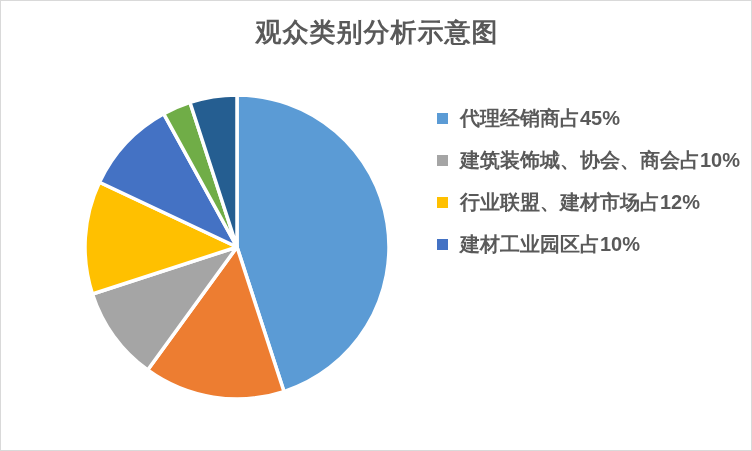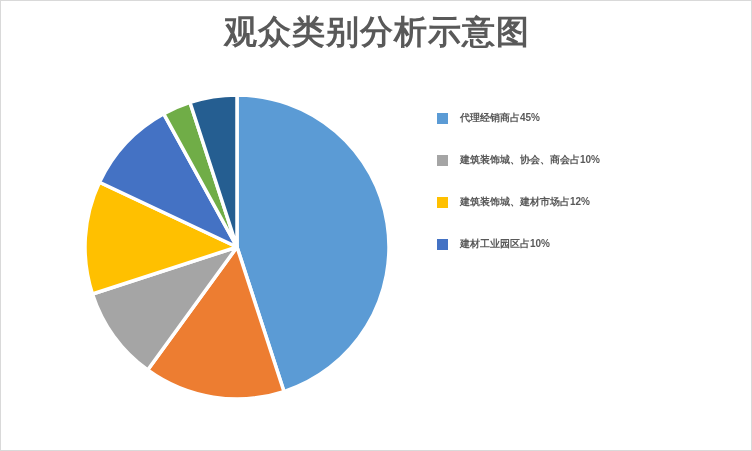--- a/index.html
+++ b/index.html
@@ -18,21 +18,21 @@
     background: #ffffff;
     border: 1px solid #d9d9d9;
     overflow: hidden;
   }
   #chart-title {
     position: absolute;
     left: 0;
     top: 14px;
     width: 752px;
     text-align: center;
-    font-size: 33px;
+    font-size: 26px;
     font-weight: 700;
     color: #595959;
     letter-spacing: 1px;
     line-height: 34px;
   }
   #pie-area {
     position: absolute;
     left: 80px;
     top: 88px;
     width: 315px;
@@ -54,21 +54,21 @@
     align-items: center;
     height: 42px;
   }
   .legend-swatch {
     width: 11px;
     height: 11px;
     flex: 0 0 auto;
     margin-right: 12px;
   }
   .legend-label {
-    font-size: 10px;
+    font-size: 20px;
     font-weight: 700;
     color: #595959;
     white-space: nowrap;
     line-height: 20px;
   }
 </style>
 </head>
 <body>
 
 <div id="chart-card">
@@ -93,21 +93,21 @@
       <div class="legend-item">
         <span class="legend-swatch" style="background: rgb(91, 155, 213);"></span>
         <span class="legend-label">代理经销商占45%</span>
       </div>
       <div class="legend-item">
         <span class="legend-swatch" style="background: rgb(165, 165, 165);"></span>
         <span class="legend-label">建筑装饰城、协会、商会占10%</span>
       </div>
       <div class="legend-item">
         <span class="legend-swatch" style="background: rgb(255, 192, 0);"></span>
-        <span class="legend-label">建筑装饰城、建材市场占12%</span>
+        <span class="legend-label">行业联盟、建材市场占12%</span>
       </div>
       <div class="legend-item">
         <span class="legend-swatch" style="background: rgb(68, 114, 196);"></span>
         <span class="legend-label">建材工业园区占10%</span>
       </div>
     </div>
 
 </div>
 
 </body></html>

